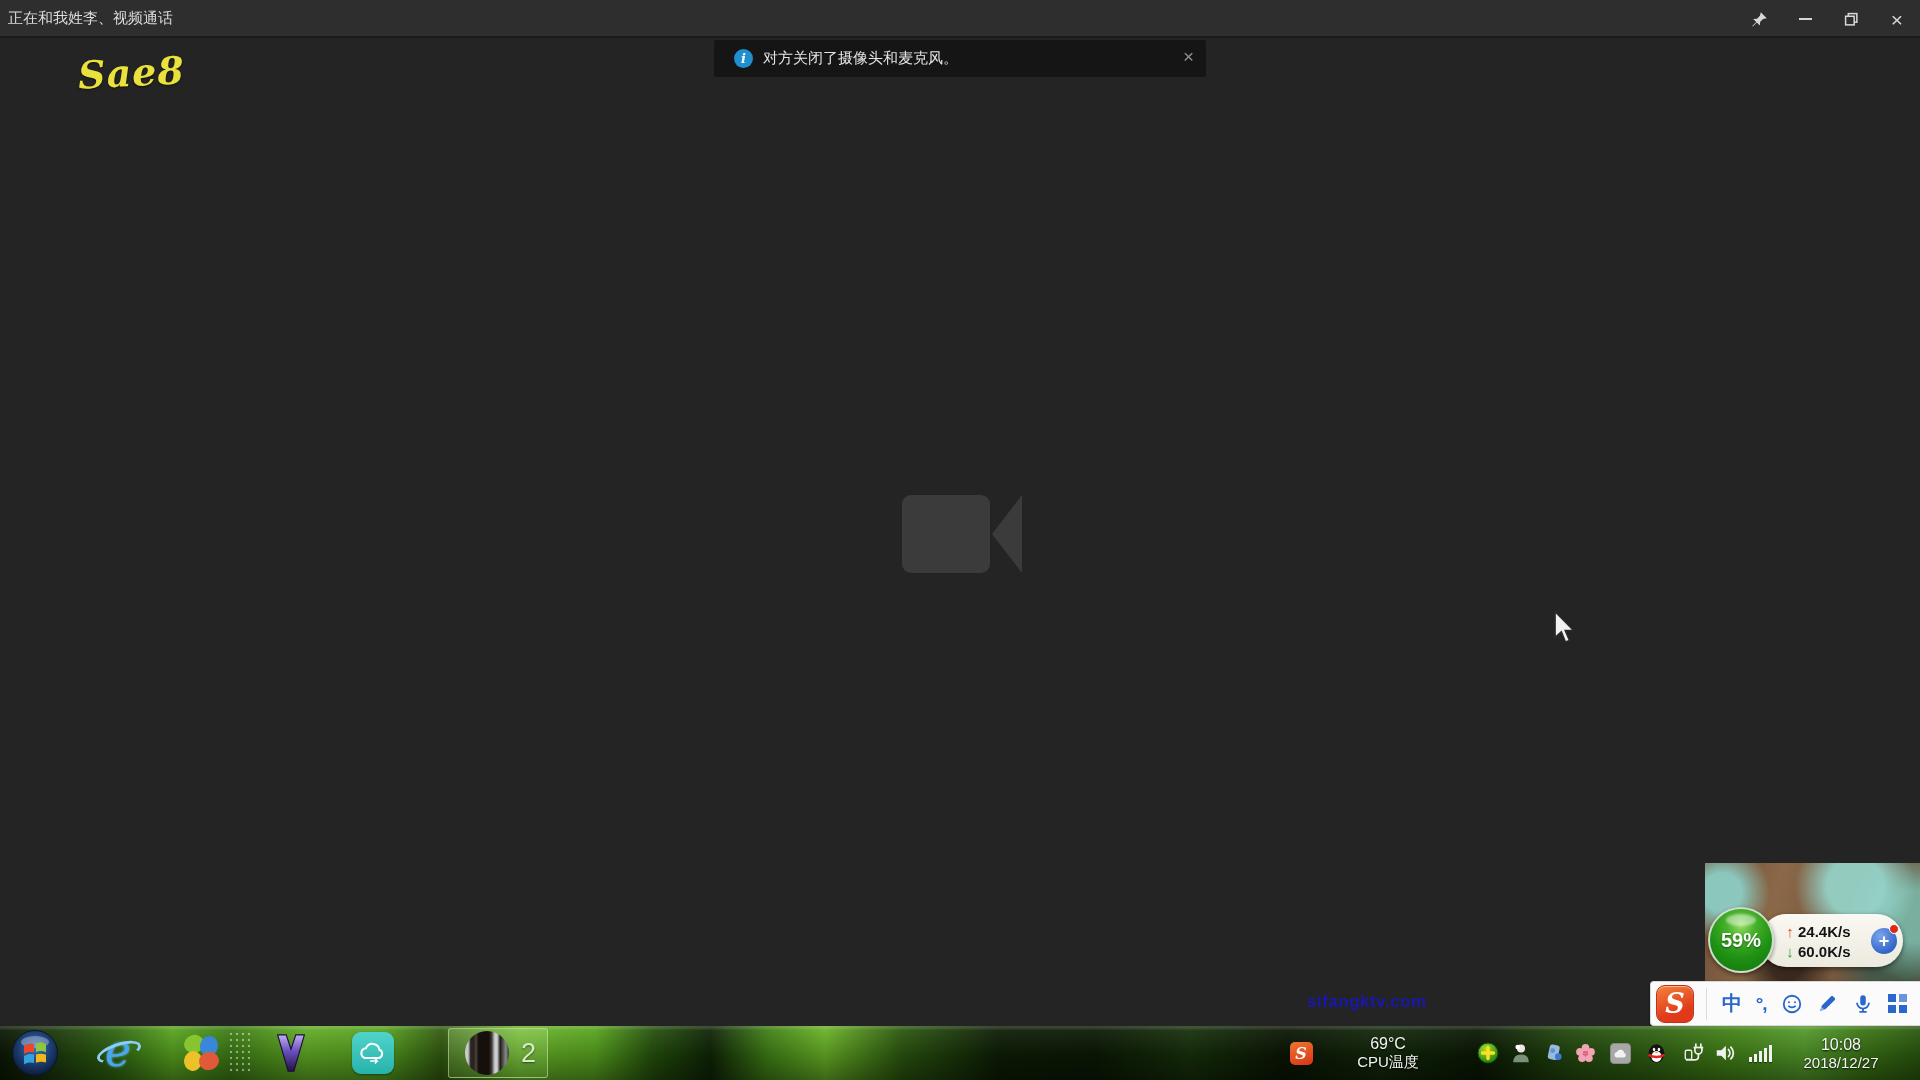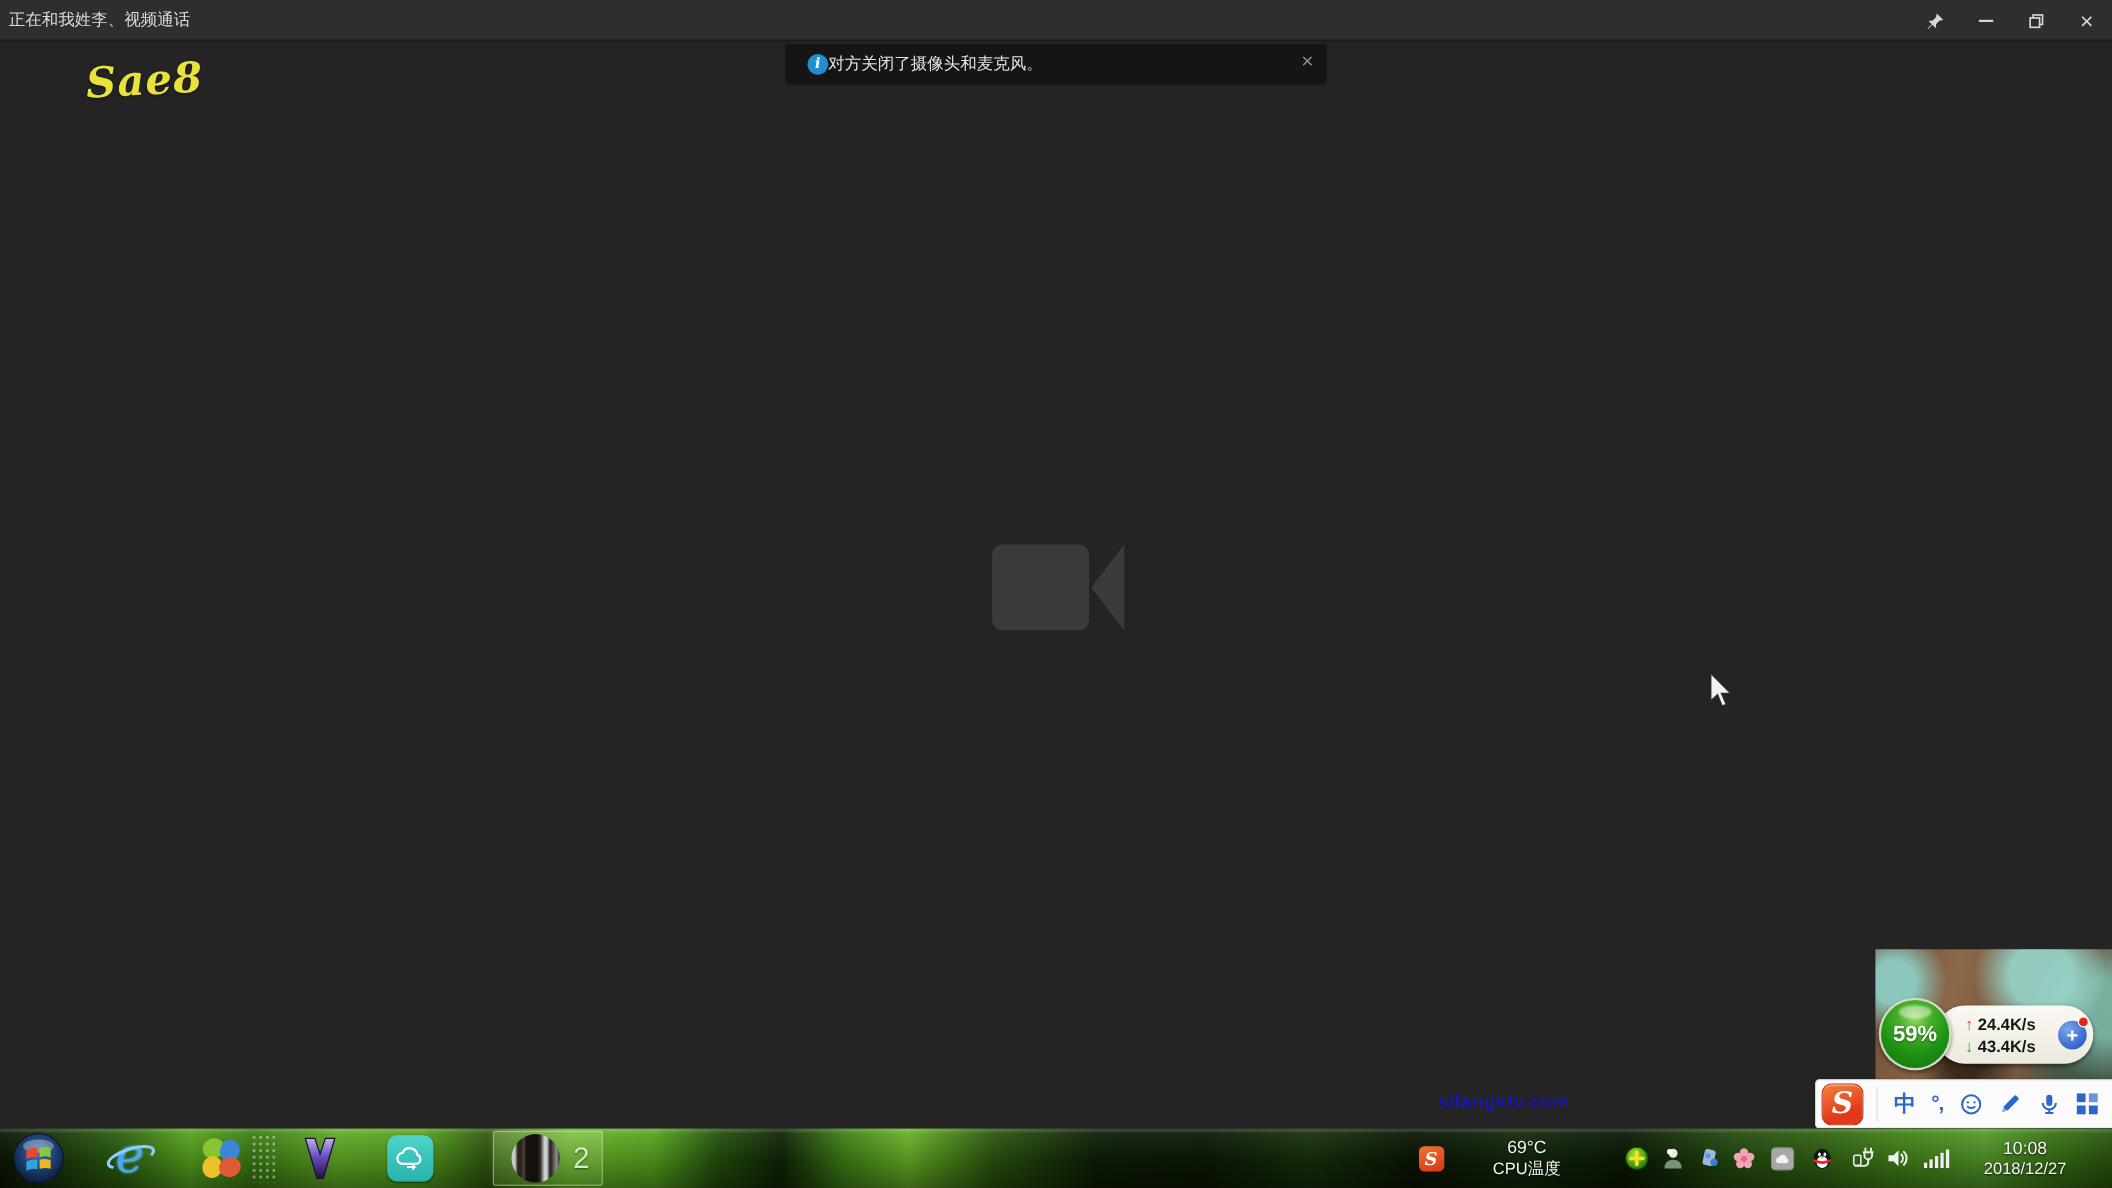--- a/index.html
+++ b/index.html
@@ -15,21 +15,21 @@
   .wc-min-glyph { width:13px; height:2px; background:#d6d6d6; }
   .wc-close { font-size:21px; line-height:1; }
 
   
   .main { position:absolute; left:0; top:40px; width:1920px; height:986px; background:#242424; }
 
   .app-logo { position:absolute; left:78px; top:10px; font-family:"DejaVu Serif", serif; font-style:italic; font-weight:bold; font-size:38px; color:#eae23c; letter-spacing:1px; text-shadow:0 1px 2px rgba(0,0,0,.6); transform:rotate(-3deg); }
 
   .banner { position:absolute; left:714px; top:0px; width:492px; height:37px; background:#151515; border-radius:2px; display:flex; align-items:center; }
   .info-icon { width:19px; height:19px; border-radius:50%; background:#1f8fd0; color:#fff; font-family:"DejaVu Serif", serif; font-style:italic; font-weight:bold; font-size:13px; display:flex; align-items:center; justify-content:center; margin-left:20px; }
-  .banner-text { margin-left:0; font-size:15px; color:#e4e4e4; }
+  .banner-text { margin-left:10px; font-size:15px; color:#e4e4e4; }
   .banner-close { position:absolute; right:12px; top:7px; font-size:19px; color:#8f8f8f; line-height:1; }
 
   .cam-icon { position:absolute; left:902px; top:455px; width:120px; height:78px; }
   .cam-body { position:absolute; left:0; top:0; width:88px; height:78px; background:#3b3b3b; border-radius:9px; }
   .cam-lens { position:absolute; left:90px; top:0; width:0; height:0; border-top:39px solid transparent; border-bottom:39px solid transparent; border-right:30px solid #3b3b3b; }
 
   .watermark { position:absolute; left:1307px; top:952px; font-size:17px; font-weight:bold; color:#1a17b0; letter-spacing:.5px; }
 
   
   .preview { position:absolute; left:1705px; top:823px; width:215px; height:118px; overflow:hidden;
@@ -164,21 +164,21 @@
     <div class="speed-ball">
       <span class="pct">59%</span>
     </div>
     <div class="speed-pill">
       <div class="speed-row up">
         <span class="arrow up">↑</span>
         <span class="speed-val">24.4K/s</span>
       </div>
       <div class="speed-row down">
         <span class="arrow down">↓</span>
-        <span class="speed-val">43.4K/s</span>
+        <span class="speed-val">60.0K/s</span>
       </div>
       <span class="plus-bubble">+</span>
       <span class="plus-dot"></span>
     </div>
 
     <div class="ime-bar">
       <span class="ime-logo">S</span>
       <span class="ime-divider"></span>
       <div class="ime-icons">
         <span class="ime-ic ime-zh">中</span>

